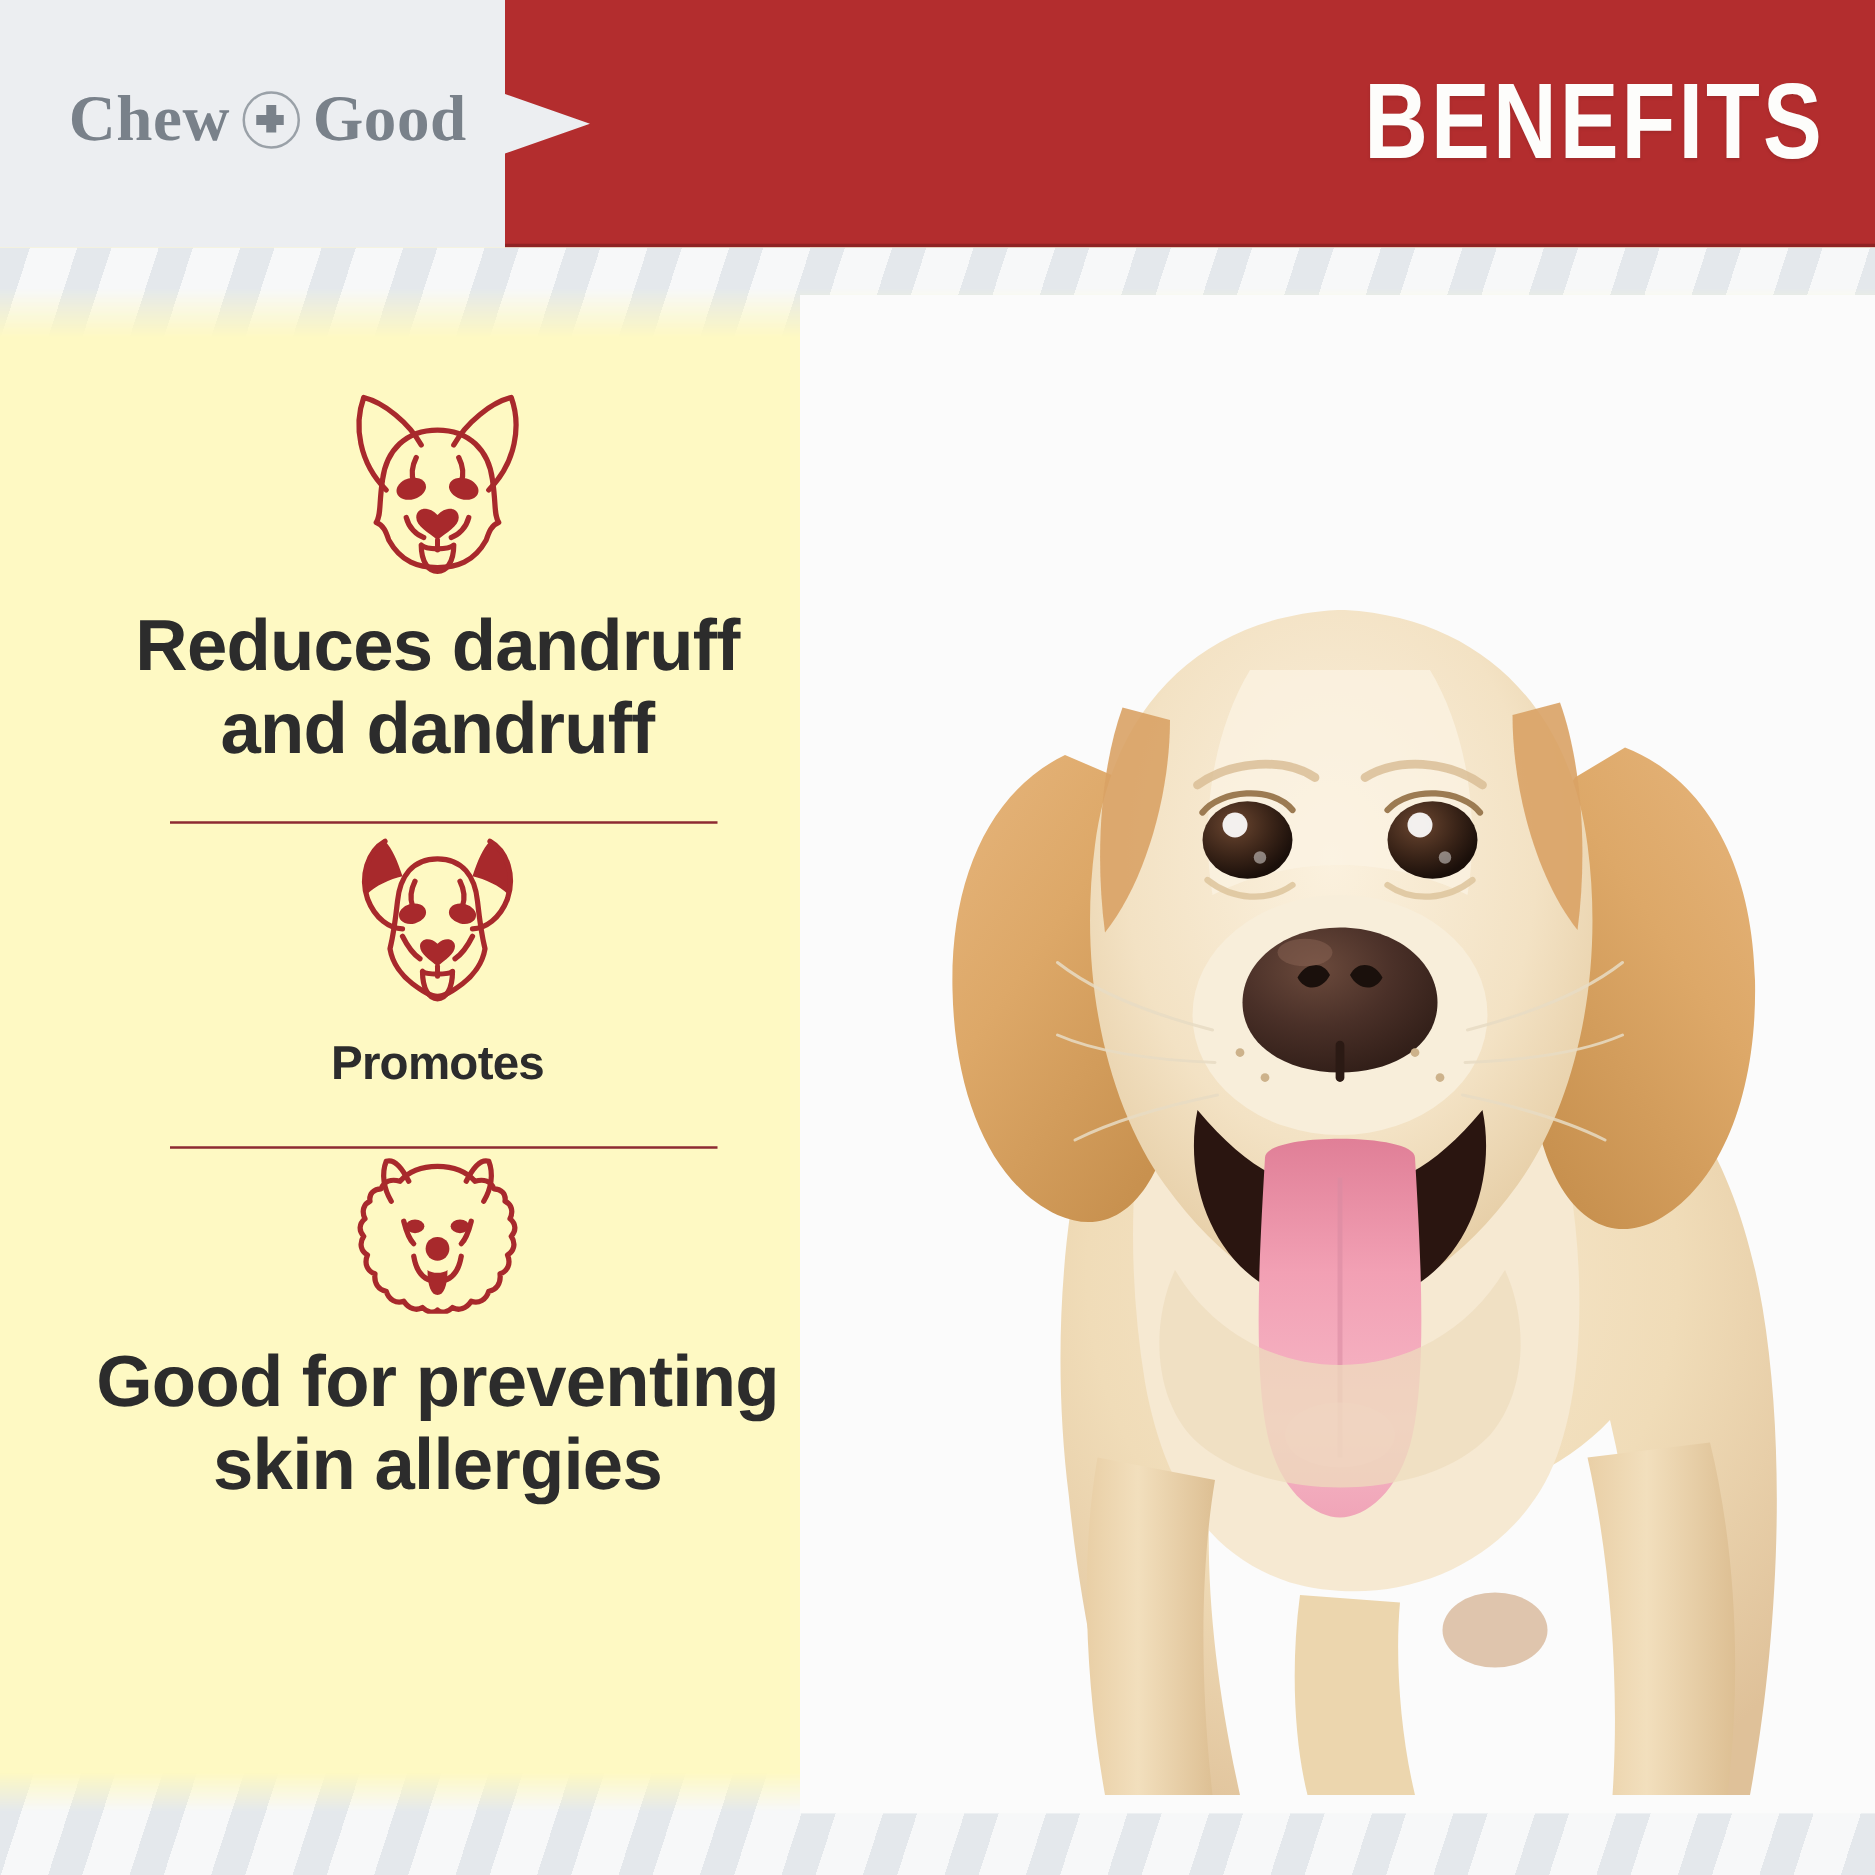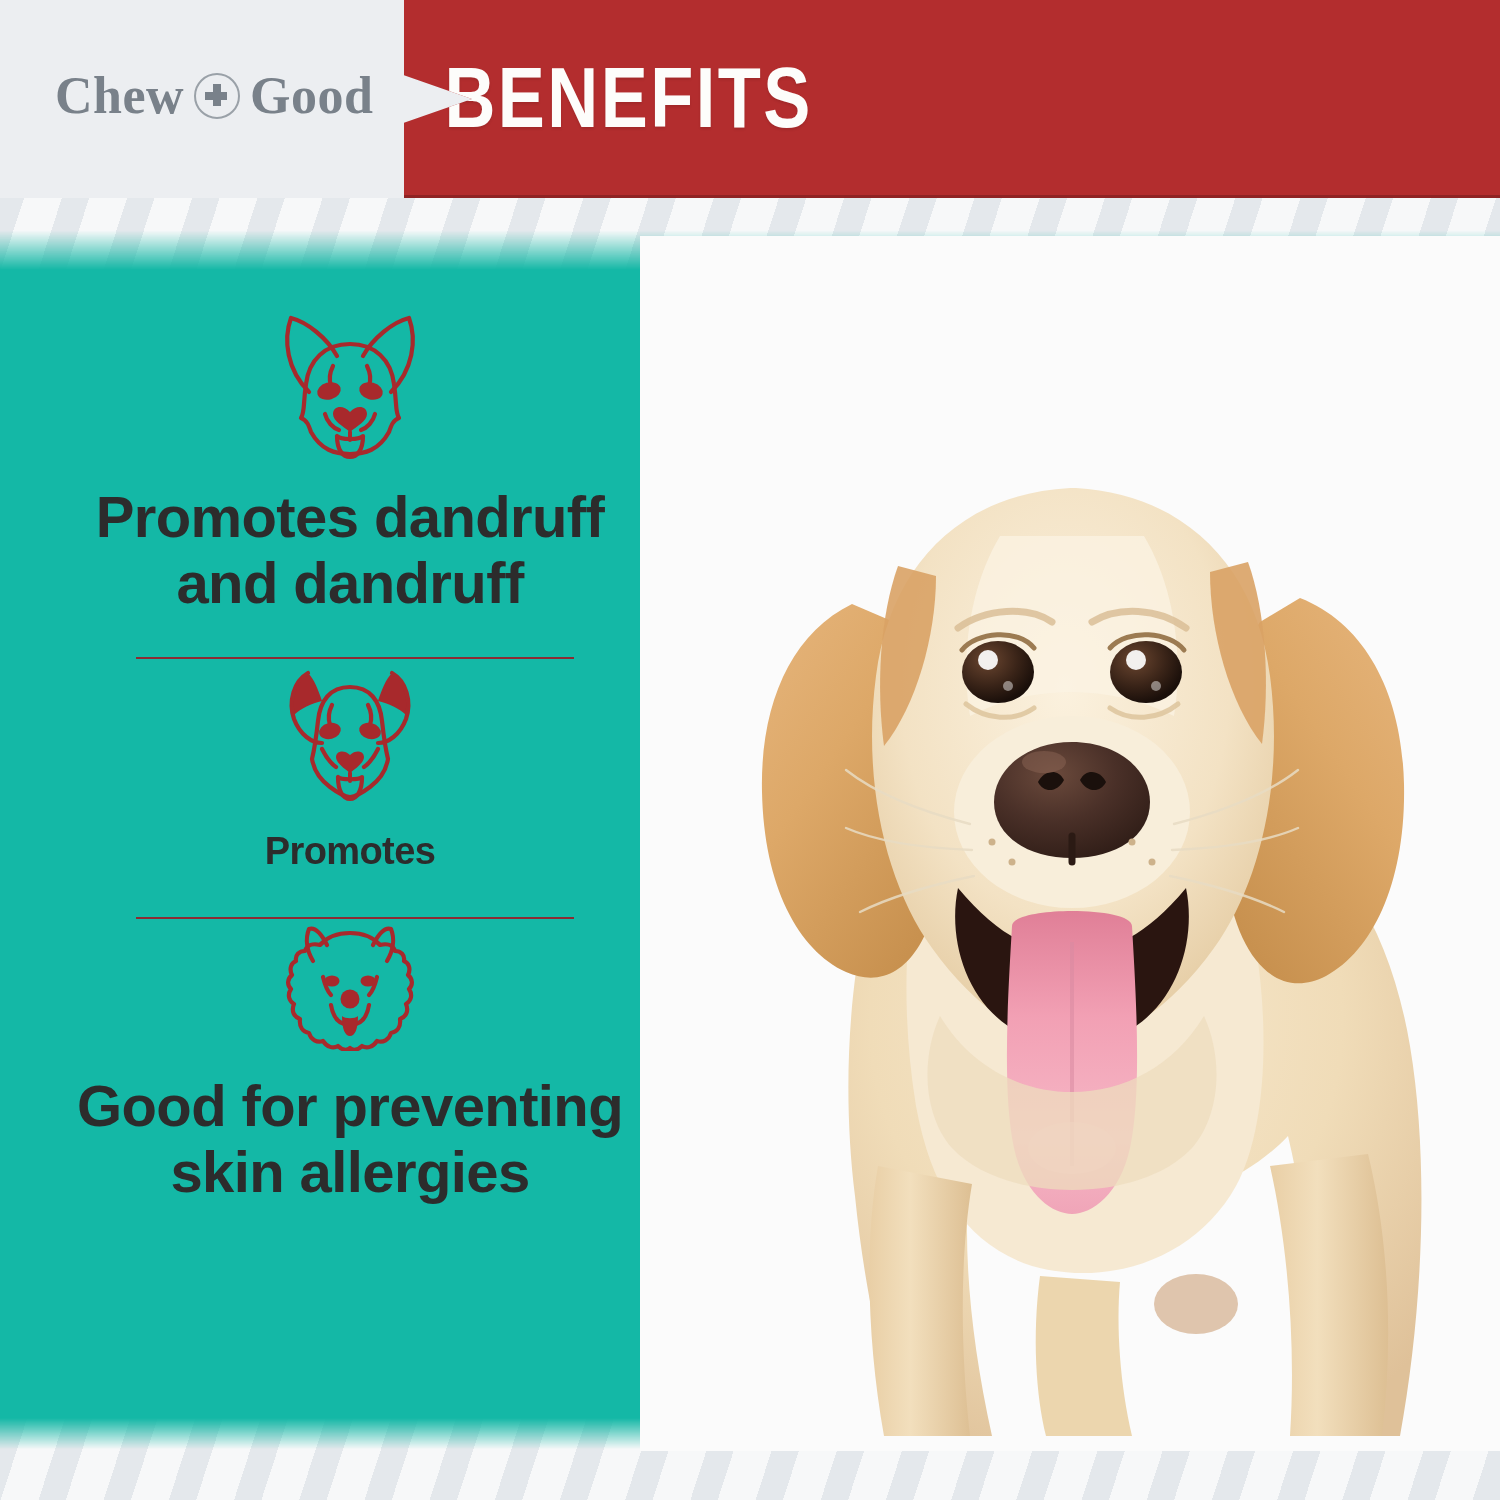--- a/index.html
+++ b/index.html
@@ -4,21 +4,21 @@
 <style>
   html, body {
     margin: 0;
     padding: 0;
     background: #ffffff;
   }
   .canvas {
     position: relative;
     width: 1500px;
     height: 1500px;
-    background: #14b8a6;
+    background: #fef9c3;
     overflow: hidden;
     font-family: "Liberation Sans", sans-serif;
   }
 
   
   .top-bar {
     position: absolute;
     left: 0; top: 0;
     width: 1500px; height: 198px;
     background: #eceef1;
@@ -68,21 +68,21 @@
     position: absolute;
     left: 404px; top: 0;
     width: 1096px; height: 198px;
     background: #b32d2e;
     border-bottom: 3px solid #8f2324;
     box-sizing: border-box;
     -webkit-clip-path: polygon(0 0, 100% 0, 100% 100%, 0 100%, 0 62%, 6.2% 50%, 0 38%);
     clip-path: polygon(0 0, 100% 0, 100% 100%, 0 100%, 0 62%, 6.2% 50%, 0 38%);
     display: flex;
     align-items: center;
-    justify-content: flex-start;
+    justify-content: flex-end;
   }
   .banner-title {
     font-family: "Liberation Sans Narrow", "Liberation Sans", sans-serif;
     font-weight: bold;
     font-size: 86px;
     letter-spacing: 3px;
     color: #fdfdfb;
     transform: scaleX(0.82);
     transform-origin: center;
     white-space: nowrap;
@@ -342,21 +342,21 @@
           <ellipse cx="64" cy="91" rx="12" ry="8.5" fill="#a8292c" transform="rotate(-16 64 91)"></ellipse>
           <ellipse cx="106" cy="91" rx="12" ry="8.5" fill="#a8292c" transform="rotate(16 106 91)"></ellipse>
           <path d="M85 112 C78 104 68 106 68 114 C68 121 78 126 85 132
                    C92 126 102 121 102 114 C102 106 92 104 85 112 Z" fill="#a8292c"></path>
           <path d="M85 132 L85 140" stroke="#a8292c" stroke-width="4" stroke-linecap="round"></path>
           <path d="M72 136 C72 150 78 157 85 157 C92 157 98 150 98 136
                    C94 140 76 140 72 136 Z" fill="none" stroke="#a8292c" stroke-width="4.2" stroke-linejoin="round"></path>
         </svg>
       </div>
       <div class="benefit-text">
-        <div>Promotes dandruff</div>
+        <div>Reduces dandruff</div>
         <div>and dandruff</div>
       </div>
       <div class="divider d1"></div>
     </div>
 
     <div class="benefit b2">
       <div class="benefit-icon">
         <svg width="160" height="145" viewBox="0 0 160 145" xmlns="http://www.w3.org/2000/svg">
           <path d="M38 14 C24 22 20 40 24 56 C30 50 42 44 52 42 C48 30 44 20 38 14 Z" fill="#a8292c"></path>
           <path d="M122 14 C136 22 140 40 136 56 C130 50 118 44 108 42 C112 30 116 20 122 14 Z" fill="#a8292c"></path>

